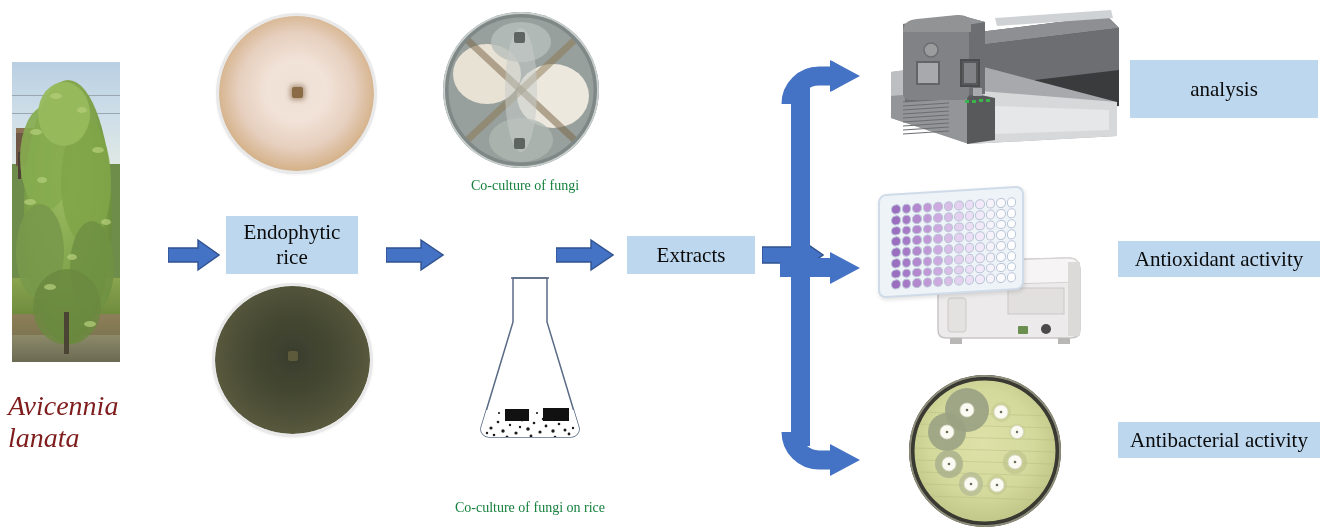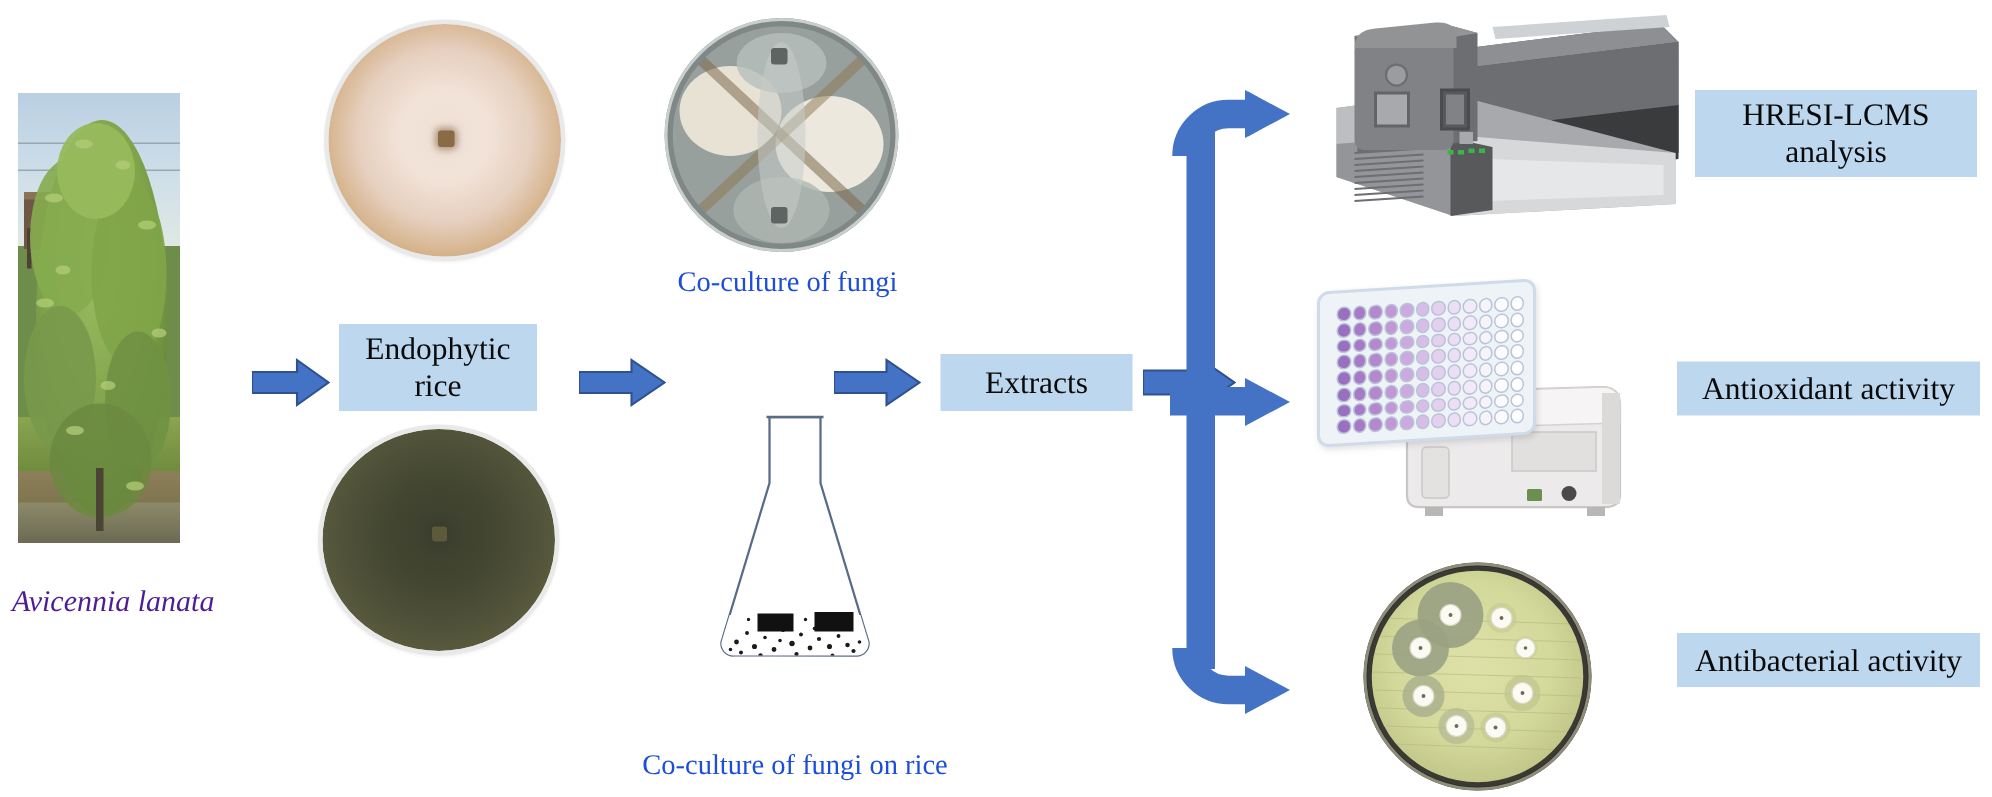--- a/index.html
+++ b/index.html
@@ -3,22 +3,22 @@
 <meta charset="utf-8">
 <style>
   html,body{margin:0;padding:0;background:#ffffff;}
   body{width:1328px;height:531px;position:relative;overflow:hidden;
        font-family:"Liberation Serif","DejaVu Serif",serif;color:#000;}
   .abs{position:absolute;}
 
   
   .labelbox{background:#BDD7EE;display:flex;align-items:center;justify-content:center;
             text-align:center;line-height:1.18;font-size:21px;color:#0a0a0a;}
-  .caption{text-align:center;font-size:19px;line-height:1.2;color:#1d4ed8;}
-  .species{font-style:italic;font-size:20px;color:#4c1d95;}
+  .caption{text-align:center;font-size:14px;line-height:1.2;color:#15803d;}
+  .species{font-style:italic;font-size:28px;color:#7f1d1d;}
 
   
   .photo{overflow:hidden;border:0;background:#6f8d4a;}
   .photo .sky{position:absolute;left:0;top:0;width:100%;height:34%;
     background:linear-gradient(#b9cfe2 0%,#cfdfe9 55%,#dfe8e4 100%);}
   .photo .hut{position:absolute;left:4%;top:22%;width:30%;height:11%;
     background:#6e5744;border-top:5px solid #8b7257;}
   .photo .hutpost{position:absolute;left:6%;top:30%;width:2%;height:9%;background:#4e4034;}
   .photo .hutpost2{position:absolute;left:24%;top:30%;width:2%;height:9%;background:#4e4034;}
   .photo .ground{position:absolute;left:0;bottom:0;width:100%;height:26%;
@@ -277,21 +277,20 @@
     <g fill="#39b54a">
       <rect x="120" y="94" width="4" height="3"></rect>
         <rect x="127" y="94" width="4" height="3"></rect>
       <rect x="134" y="93" width="4" height="3"></rect>
         <rect x="141" y="93" width="4" height="3"></rect>
     </g>
   </svg>
 </div>
 
 <div class="abs labelbox" style="left:1130px;top:60px;width:188px;height:58px;flex-direction:column;">
-  <span>HRESI-LCMS</span>
   <span>analysis</span>
 </div>
 
 <div class="abs" style="left:890px;top:190px;width:220px;height:160px;">
 
   <svg width="220" height="160" viewBox="0 0 220 160" style="position:absolute;left:0;top:0">
     <path d="M50,72 L178,68 Q190,68 190,80 L190,140 Q190,148 180,148 L56,148 Q48,148 48,140 L48,82 Q48,72 50,72 Z" fill="#eceaea" stroke="#c9c6c6" stroke-width="1.5"></path>
     <path d="M50,72 L178,68 Q190,68 190,80 L190,92 L48,96 L48,82 Q48,72 50,72 Z" fill="#f6f4f4" stroke="#d5d2d2" stroke-width="1"></path>
     <rect x="118" y="98" width="56" height="26" fill="#e2dfdf" stroke="#cbc8c8" stroke-width="1"></rect>
     <rect x="58" y="108" width="18" height="34" rx="3" fill="#e4e1e1" stroke="#cbc8c8" stroke-width="1"></rect>

